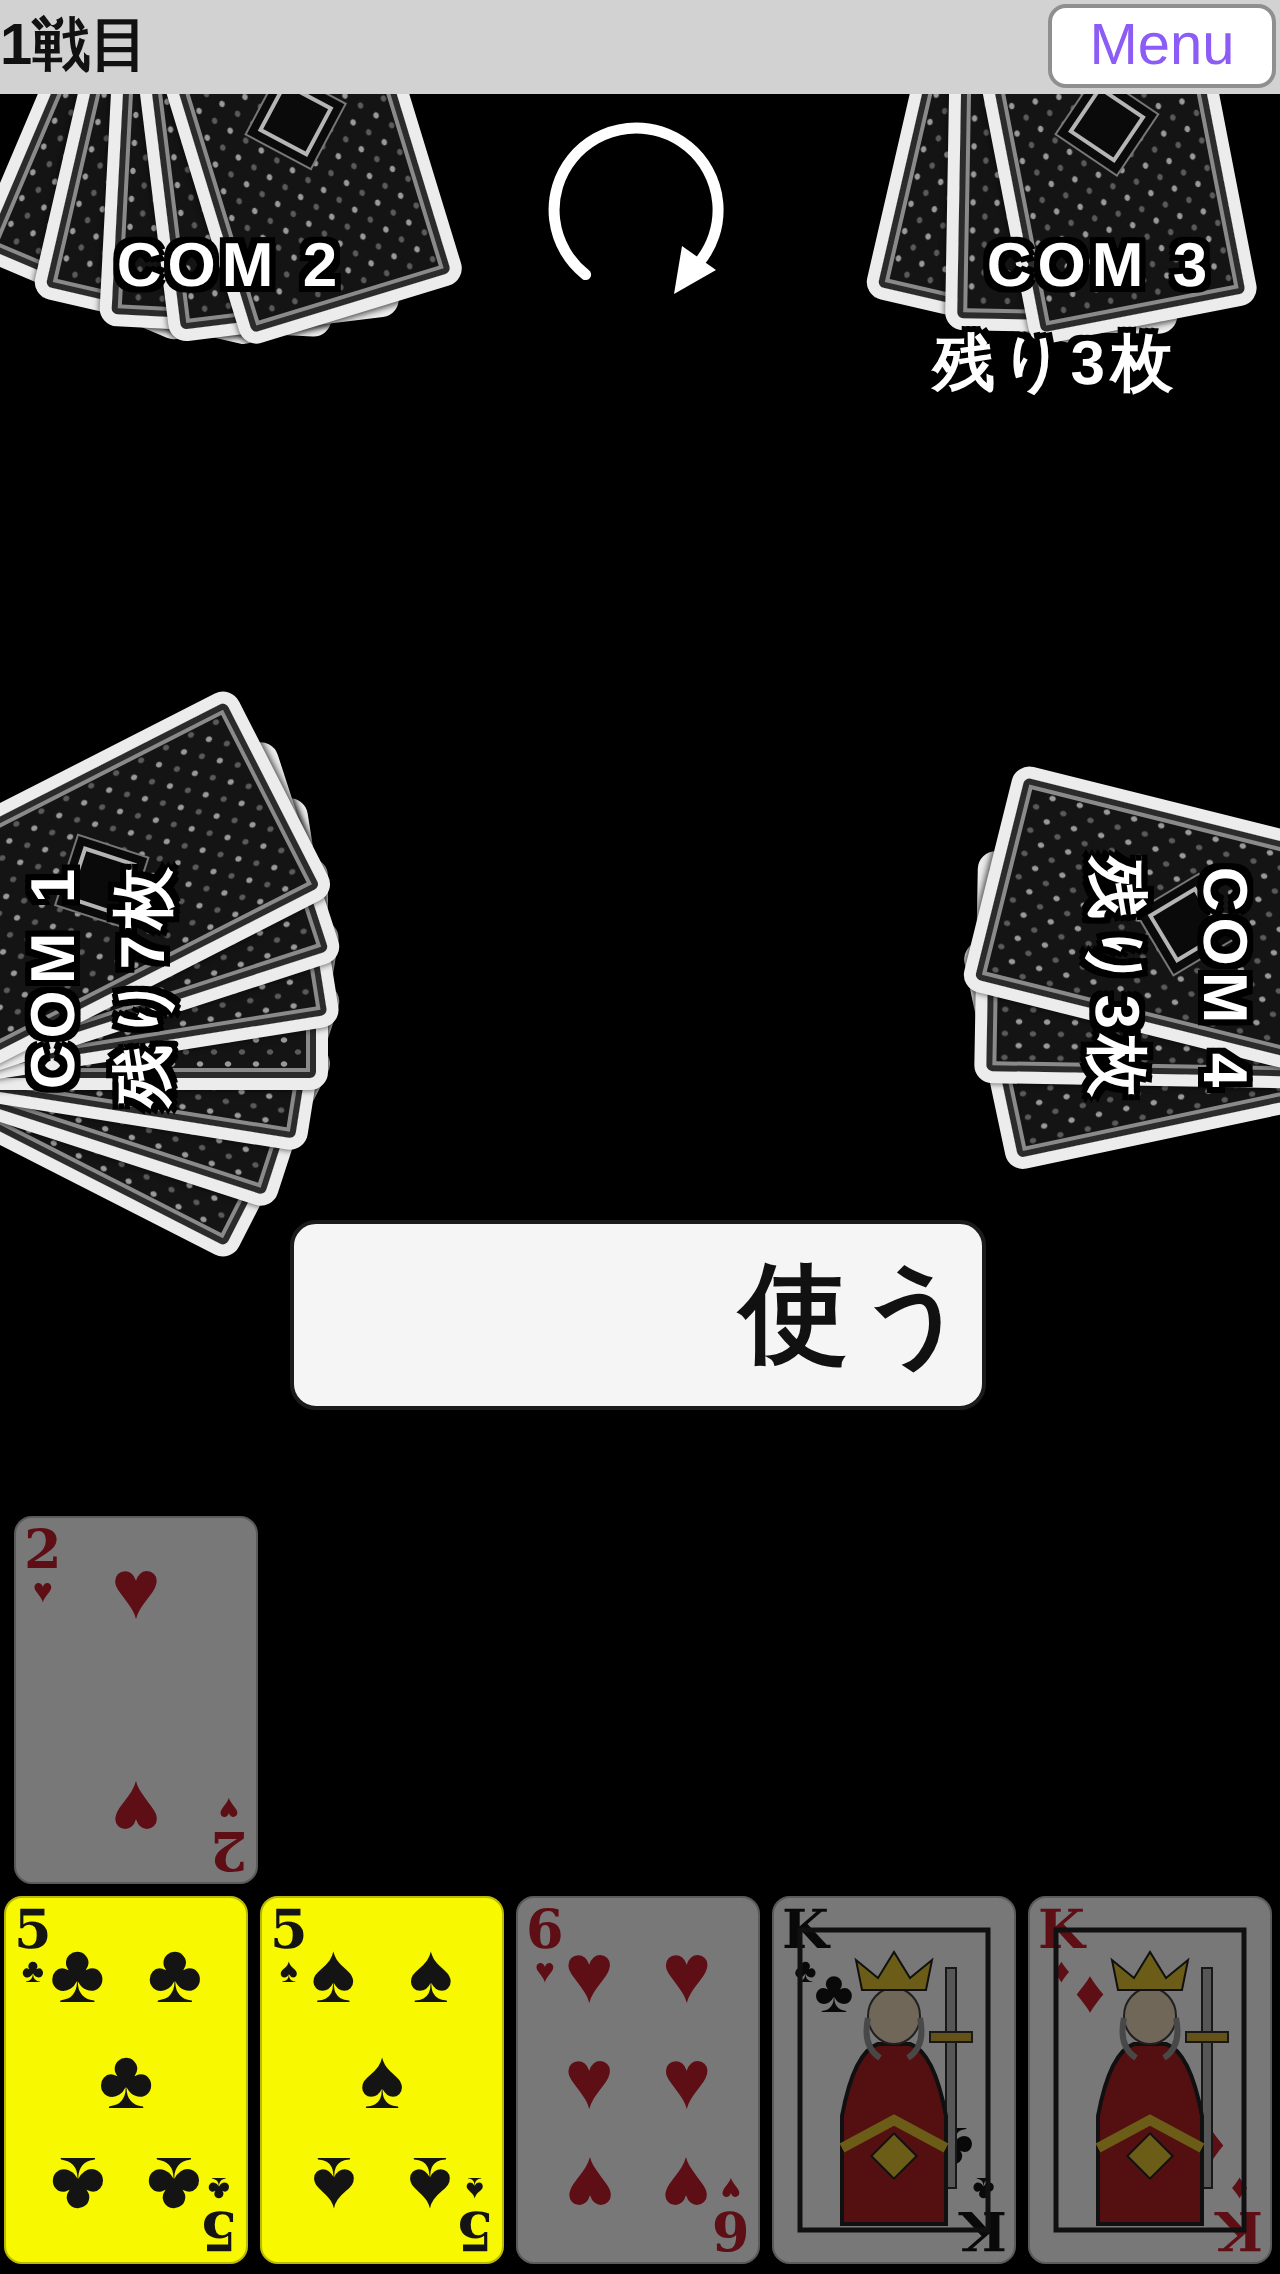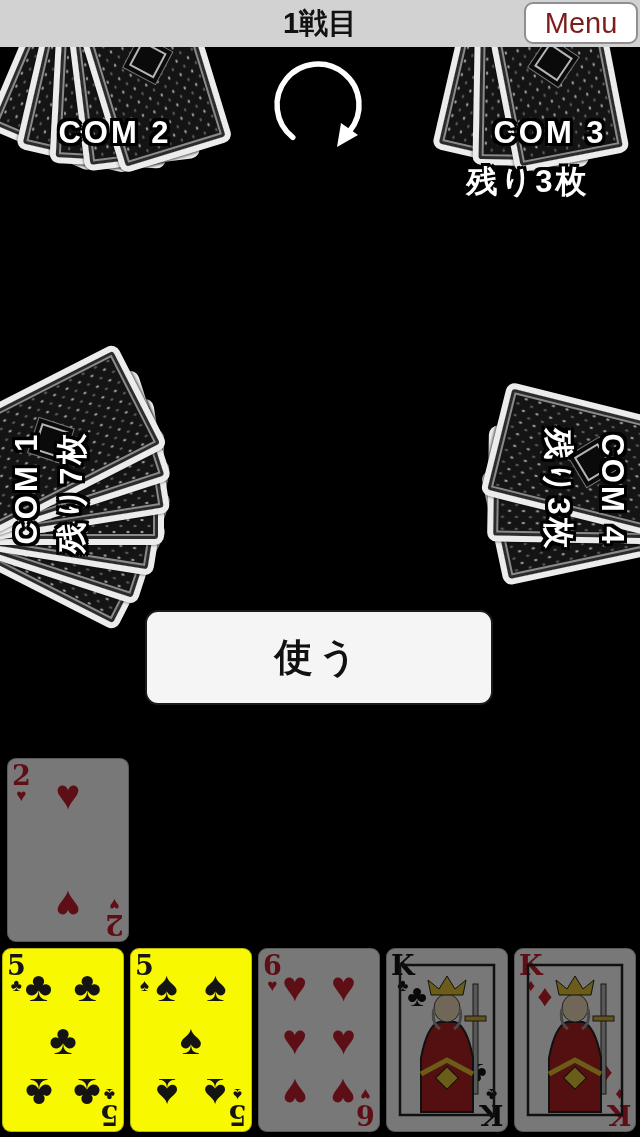--- a/index.html
+++ b/index.html
@@ -1,24 +1,24 @@
 <!DOCTYPE html>
 <html><head>
 <meta charset="utf-8">
 <style>
   html,body{margin:0;padding:0;background:#000;}
   .screen{position:relative;width:640px;height:1137px;overflow:hidden;background:#000;
           font-family:"Liberation Sans",sans-serif;}
 
   
   .header{position:absolute;left:0;top:0;width:640px;height:47px;background:#d2d2d2;z-index:10;}
-  .title{position:absolute;left:0;top:0;width:100%;text-align:center;line-height:47px;
+  .title{position:absolute;left:0;top:0;width:100%;text-align:left;line-height:47px;
          font-size:29px;font-weight:bold;color:#111;}
   .menu-btn{position:absolute;right:2px;top:2px;width:114px;height:42px;background:#fff;
-            border:2px solid #8f8f8f;border-radius:9px;font-size:29px;color:#7f1d1d;
+            border:2px solid #8f8f8f;border-radius:9px;font-size:29px;color:#8b5cf6;
             font-family:"Liberation Sans",sans-serif;cursor:pointer;padding:0;}
 
   
   .fan{position:absolute;width:0;height:0;z-index:1;}
   .fan-com2{left:112px;top:-38px;}
   .fan-com3{left:528px;top:-38px;}
   .fan-com1{left:-46px;top:487px;}
   .fan-com4{left:686px;top:487px;}
   .cardback{position:absolute;left:-52px;top:0;width:104px;height:192px;
             transform-origin:50% 0;border-radius:9px;border:6px solid #ececec;
@@ -44,22 +44,22 @@
   .com3-name{left:528px;top:133px;padding-left:44px;} .com3-rem{left:528px;top:182px;}
   .com1-name{left:27px;top:488px;}  .com1-rem{left:72px;top:492px;}
   .com4-name{left:612px;top:490px;} .com4-rem{left:558px;top:490px;}
 
   
   .turn{position:absolute;left:261px;top:45px;width:120px;height:120px;z-index:2;}
 
   
   .use-btn{position:absolute;left:145px;top:610px;width:348px;height:95px;z-index:4;
            background:#f5f5f5;border:2.5px solid #1b1b1b;border-radius:13px;
-           font-size:38px;font-weight:bold;letter-spacing:6px;color:#111;
-           font-family:"Liberation Sans",sans-serif;cursor:pointer;padding:0;}
+           font-size:54px;font-weight:bold;letter-spacing:6px;color:#111;
+           font-family:"Liberation Sans",sans-serif;cursor:pointer;padding:0;text-align:right;}
 
   
   .user-strip{position:absolute;left:0;top:707px;width:640px;height:46px;background:#fff;
               z-index:5;display:flex;align-items:center;}
   .user-strip span{font-size:30px;color:#111;padding-left:12px;}
 
   
   .hand{position:absolute;left:0;top:0;width:640px;height:1137px;z-index:6;pointer-events:none;}
   .card{position:absolute;width:122px;height:184px;border-radius:9px;background:#fff;
         box-shadow:inset 0 0 0 1px rgba(0,0,0,.25);pointer-events:auto;}

